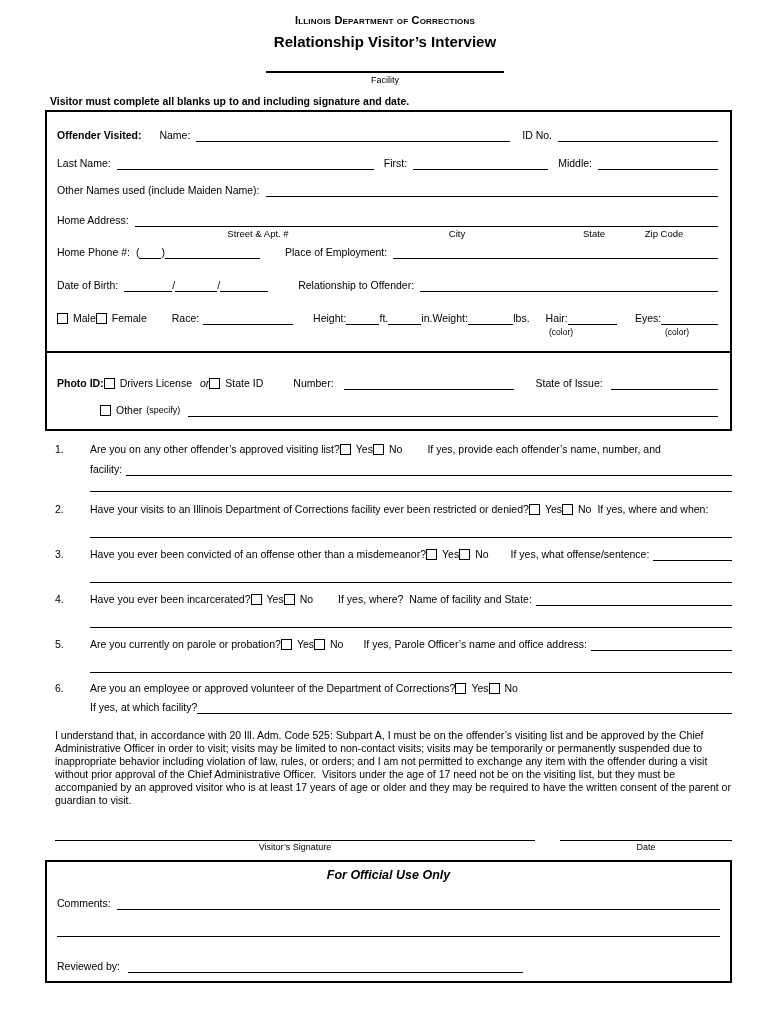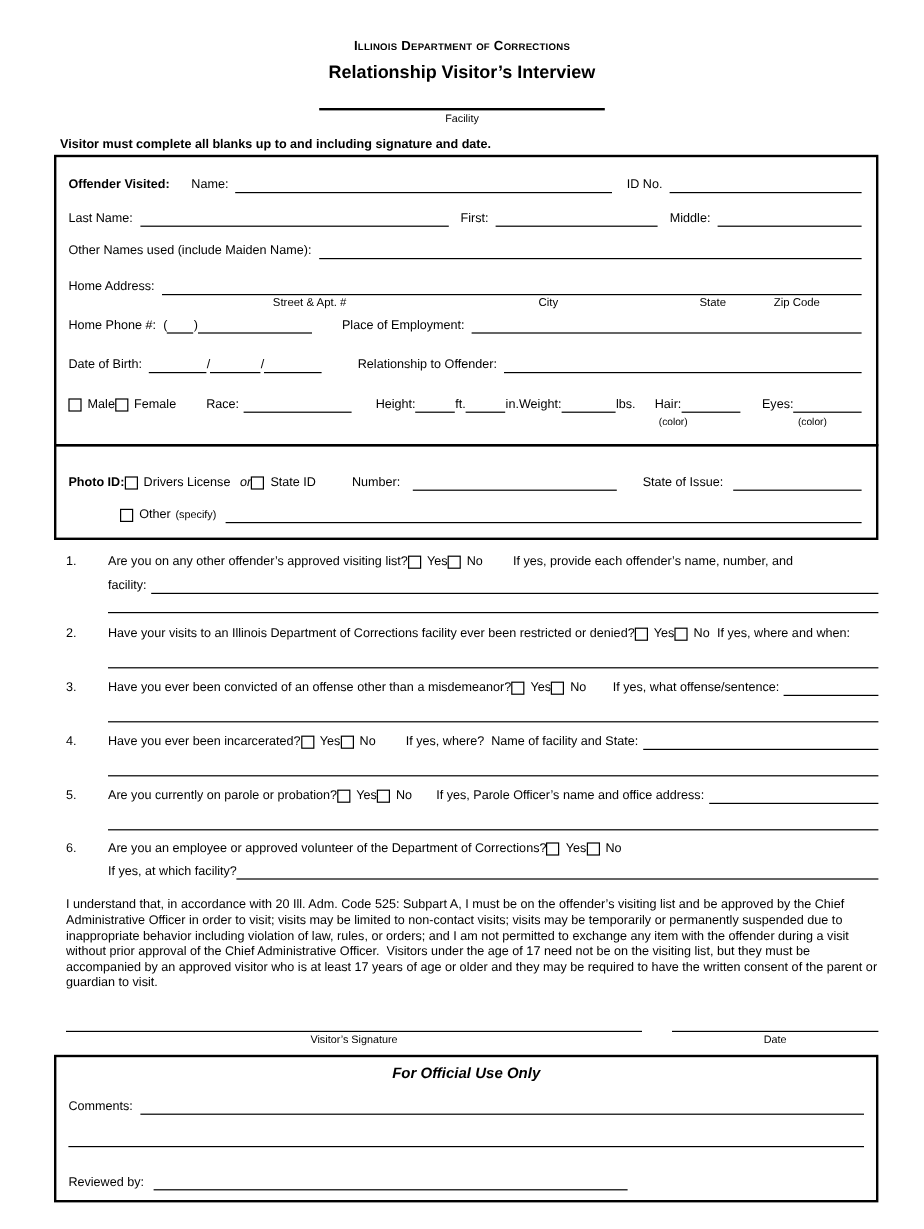--- a/index.html
+++ b/index.html
@@ -6,21 +6,21 @@
   body {
     width:770px; height:1024px; overflow:hidden; position:relative;
     font-family:"Liberation Sans", sans-serif; font-size:10.5px; color:#000;
     -webkit-font-smoothing:antialiased;
   }
   .b { font-weight:bold;text-align:center; }
   .i { font-style:italic; }
   .pre { white-space:pre-wrap; }
 
   
-  .dept { padding-top:33px; text-align:center; font-weight:bold; font-variant:small-caps; font-size:11px; letter-spacing:.2px; }
+  .dept { padding-top:14px; text-align:center; font-weight:bold; font-variant:small-caps; font-size:11px; letter-spacing:.2px; }
   .title { margin-top:7px; text-align:center; font-weight:bold; font-size:15px; }
   .fac-line { width:238px; margin:21px auto 0; border-bottom:2px solid #000; height:0; }
   .fac-label { margin-top:2px; text-align:center; font-size:9px; }
   .instruction { margin:10px 38px 3px 50px; font-weight:bold; }
 
   .content { margin:0 38px 0 45px; }
 
   
   .box { border:2px solid #000; padding:0 12px 14px 10px; }
   .box2 { border:2px solid #000; margin-top:-2px; padding:0 12px 12px 10px; }

